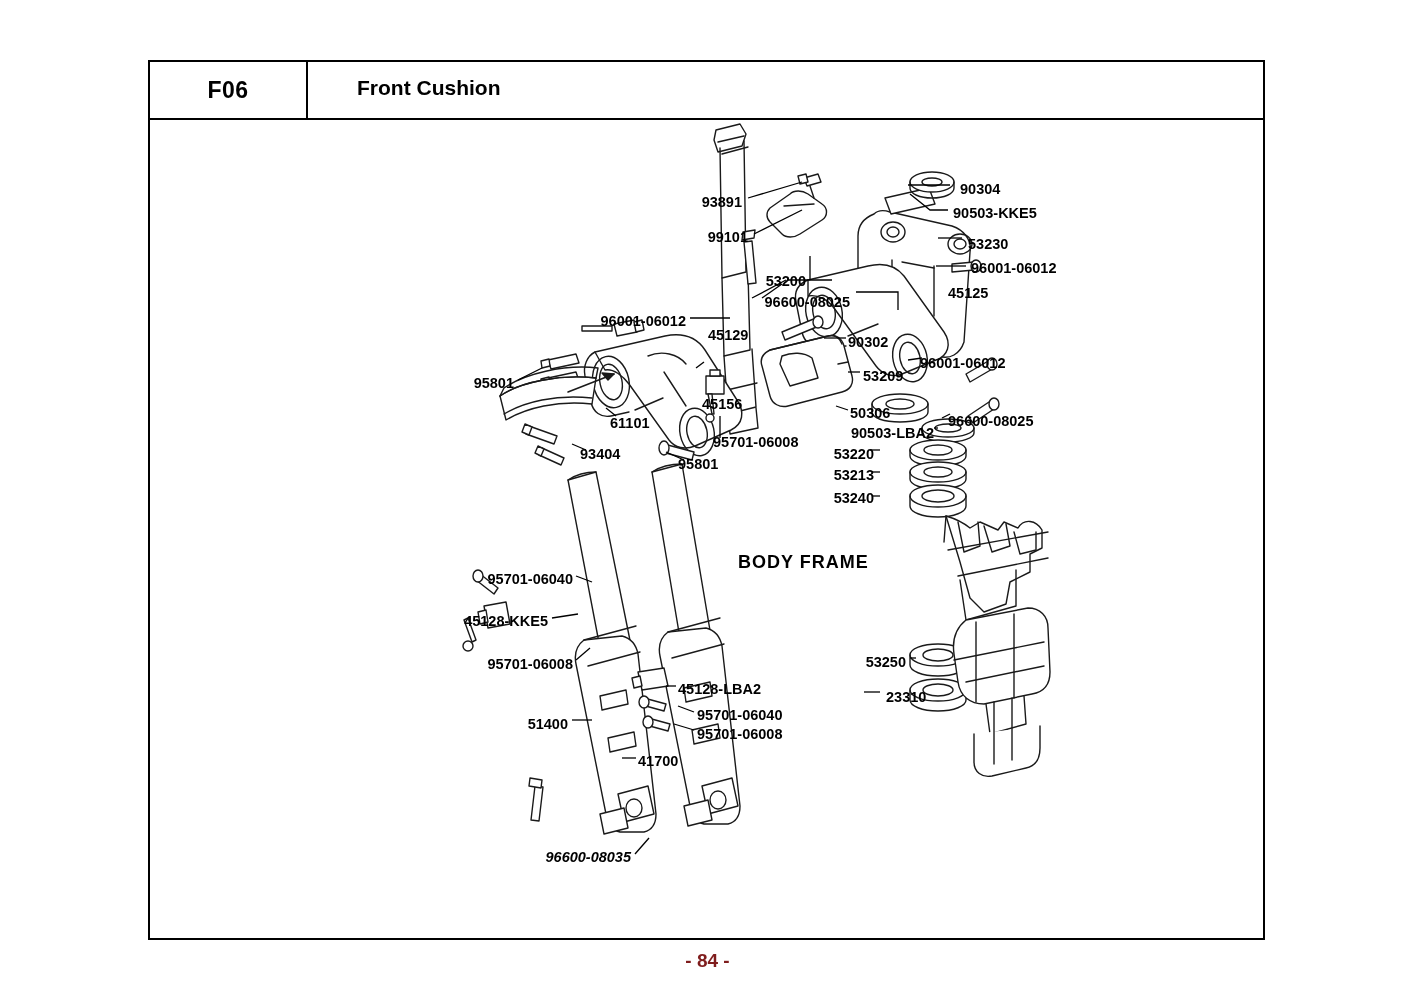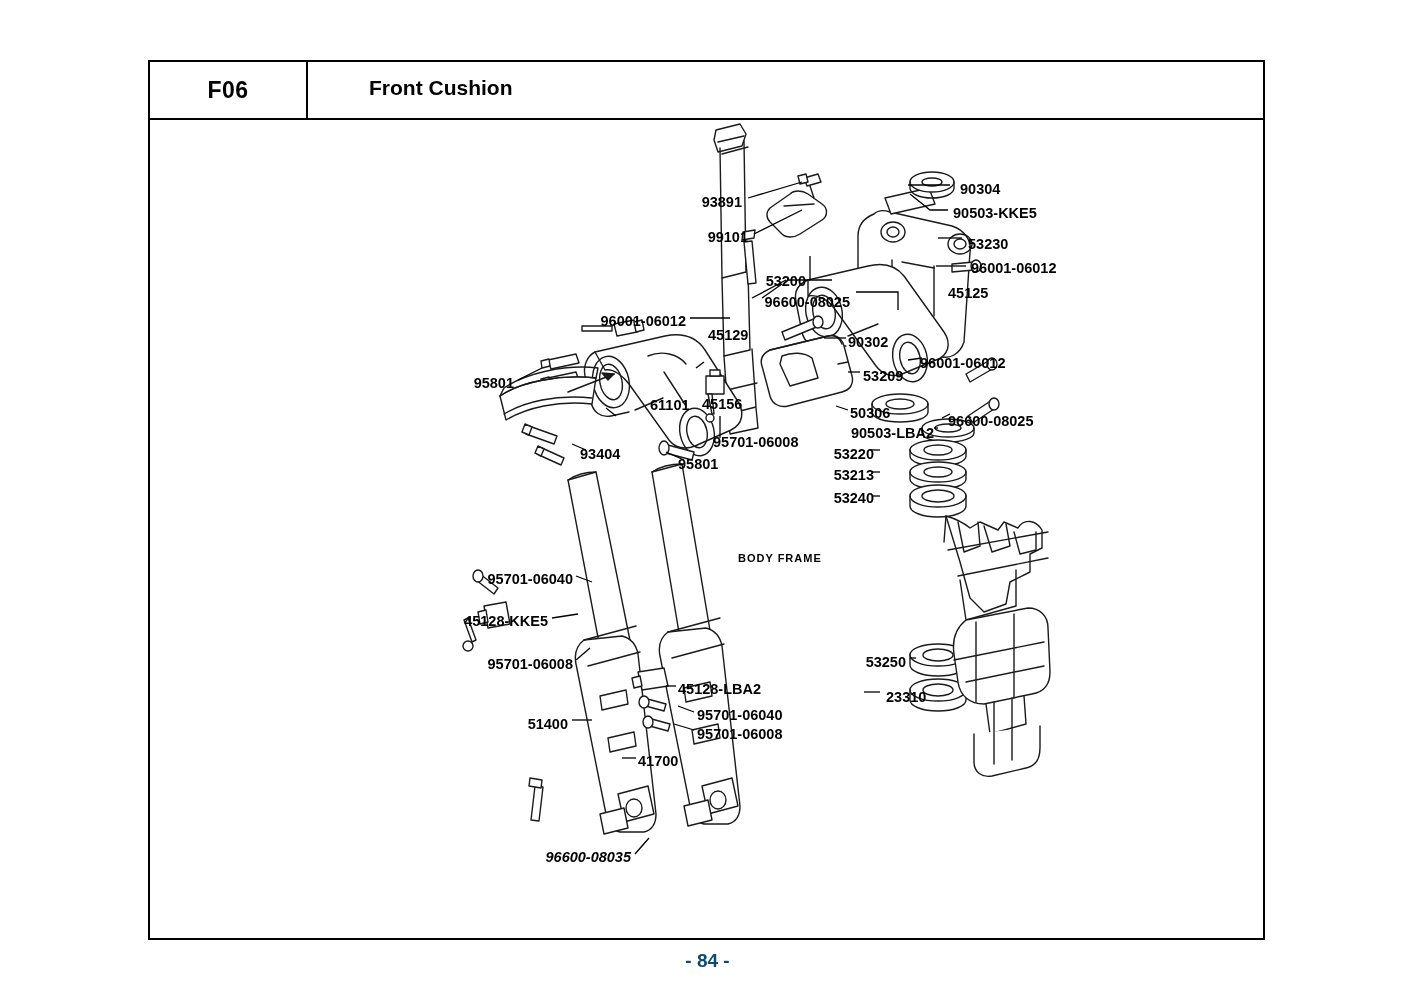--- a/index.html
+++ b/index.html
@@ -52,36 +52,36 @@
   .header-rule {
     position: absolute;
     left: 148px;
     top: 118px;
     width: 1117px;
     height: 2px;
     background: #000;
   }
   .title-text {
     position: absolute;
-    left: 369px;
+    left: 357px;
     top: 76px;
     font-size: 21px;
     font-weight: bold;
     color: #000;
     text-align: right;
   }
   .page-number {
     position: absolute;
     left: 0;
     top: 950px;
     width: 1415px;
     text-align: center;
     font-size: 19px;
     font-weight: bold;
-    color: #0c4a6e;
+    color: #7f1d1d;
   }
   
   .watermark {
     position: absolute;
     left: 470px;
     top: 380px;
     width: 420px;
     height: 290px;
     pointer-events: none;
   }
@@ -97,21 +97,21 @@
     position: absolute;
     font-size: 14.5px;
     font-weight: bold;
     color: #000;
     white-space: nowrap;
     line-height: 1;
   }
   .label.r { text-align: right; transform: translateX(-100%); }
   .body-frame-label {
     position: absolute;
-    font-size: 11px;
+    font-size: 18px;
     font-weight: bold;
     color: #000;
     letter-spacing: 1px;
     white-space: nowrap;
   }
 </style>
 </head>
 <body>
 
 <div id="page">
@@ -372,21 +372,21 @@
       <div class="label r" style="left: 538px; top: 194px;">96001-06012</div>
       <div class="label" style="left: 560px; top: 208px;">45129</div>
       <div class="label" style="left: 700px; top: 215px;">90302</div>
       <div class="label" style="left: 772px; top: 236px;">96001-06012</div>
       <div class="label" style="left: 554px; top: 237px; margin-top: 40px;">45156</div>
       <div class="label" style="left: 715px; top: 249px;">53209</div>
       <div class="label r" style="left: 366px; top: 256px;">95801</div>
       <div class="label" style="left: 702px; top: 286px;">50306</div>
       <div class="label" style="left: 800px; top: 294px;">96600-08025</div>
       <div class="label r" style="left: 786px; top: 306px;">90503-LBA2</div>
-      <div class="label" style="left: 462px; top: 278px; margin-left: 40px;">61101</div>
+      <div class="label" style="left: 462px; top: 296px;">61101</div>
       <div class="label r" style="left: 726px; top: 327px;">53220</div>
       <div class="label" style="left: 565px; top: 315px;">95701-06008</div>
       <div class="label r" style="left: 726px; top: 348px;">53213</div>
       <div class="label" style="left: 432px; top: 327px;">93404</div>
       <div class="label" style="left: 530px; top: 337px;">95801</div>
       <div class="label r" style="left: 726px; top: 371px;">53240</div>
       <div class="label r" style="left: 425px; top: 452px;">95701-06040</div>
       <div class="label r" style="left: 400px; top: 494px;">45128-KKE5</div>
       <div class="label r" style="left: 425px; top: 537px;">95701-06008</div>
       <div class="label r" style="left: 758px; top: 535px;">53250</div>

